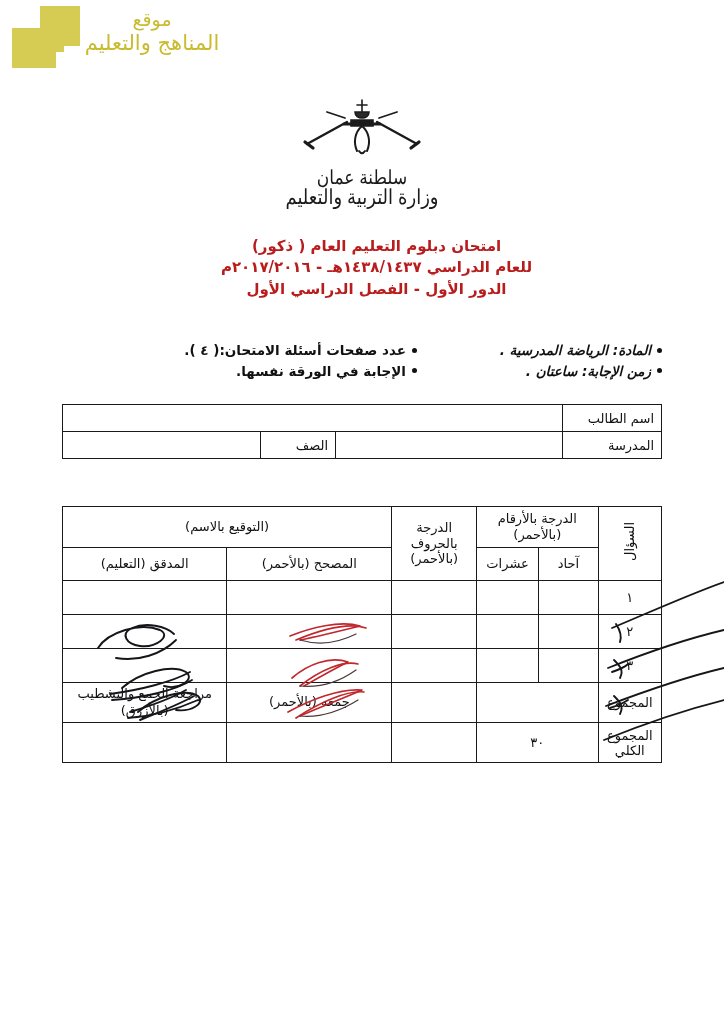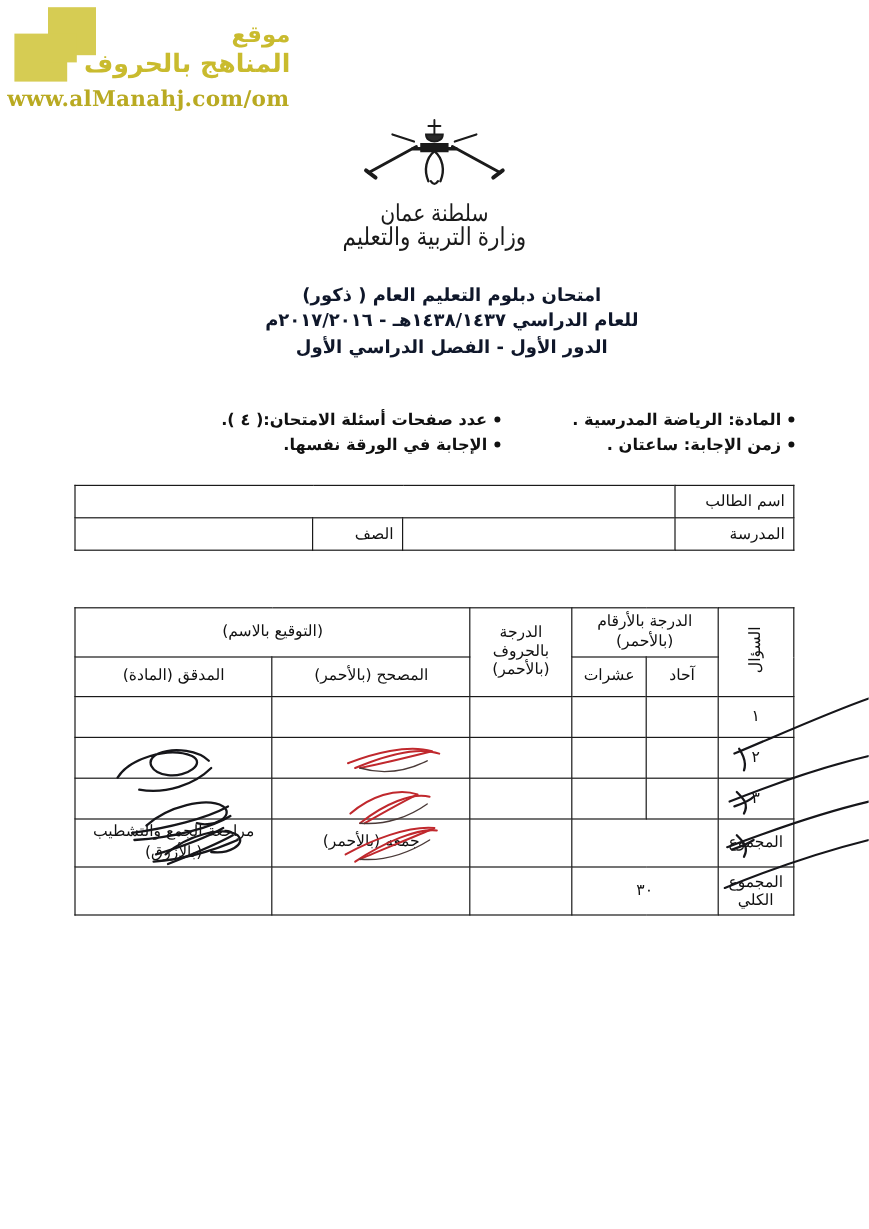--- a/index.html
+++ b/index.html
@@ -13,45 +13,45 @@
     overflow:hidden;
   }
   .page{position:relative;width:724px;height:1024px;}
 
   
   .wm{position:absolute;left:0;top:0;width:300px;height:108px;}
   .wm-logo{position:absolute;left:12px;top:6px;width:68px;height:62px;}
   .wm-logo .sq-a{position:absolute;left:28px;top:0;width:40px;height:40px;background:#d6cc53;}
   .wm-logo .sq-b{position:absolute;left:0;top:22px;width:44px;height:40px;background:#d6cc53;}
   .wm-logo .sq-c{position:absolute;left:28px;top:22px;width:24px;height:24px;background:#d6cc53;}
-  .wm-ar{position:absolute;left:62px;top:18px;width:180px;text-align:right;
-        color:#c9bb2e;font-weight:bold;line-height:1.22;direction:rtl;}
+  .wm-ar{position:absolute;left:62px;top:8px;width:180px;text-align:center;
+        color:#c9bb2e;font-weight:normal;line-height:1.22;direction:rtl;}
   .wm-ar .l1{font-size:19px;}
   .wm-ar .l2{font-size:21px;}
   .wm-url{position:absolute;left:6px;top:72px;width:230px;
         color:#b9aa22;font-family:"DejaVu Serif","Liberation Serif",serif;
         font-weight:bold;font-size:18px;letter-spacing:.2px;direction:ltr;text-align:left;}
 
   
   .crest{position:absolute;left:0;right:0;top:96px;text-align:center;}
   .crest svg{display:block;margin:0 auto;}
   .ministry{position:absolute;left:0;right:0;top:168px;text-align:center;
         font-family:Liberation Sans, sans-serif;color:#1a1a1a;
         line-height:1.12;direction:rtl;}
   .ministry .m1{font-size:17px;letter-spacing:1px;transform:scaleY(1.15);}
   .ministry .m2{font-size:18px;letter-spacing:1px;transform:scaleY(1.15);}
 
   
   .titles{position:absolute;left:0;right:0;top:236px;text-align:center;direction:rtl;}
-  .titles div{font-size:15px;font-weight:bold;line-height:1.42;color:#0f172a;padding-left:29px;}
+  .titles div{font-size:15px;font-weight:bold;line-height:1.42;color:#b91c1c;padding-left:29px;}
 
   
   .info{position:absolute;top:336px;left:62px;right:62px;height:48px;}
   .info .col{position:absolute;top:4px;direction:rtl;}
-  .info .col.right{right:0;text-align:right;}
+  .info .col.right{right:0;text-align:right;font-style:italic;}
   .info .col.left{right:245px;text-align:right;}
   .info .row{font-size:13.5px;font-weight:bold;line-height:1.55;white-space:nowrap;}
   .bullet{display:inline-block;width:5px;height:5px;border-radius:50%;
           background:#111;vertical-align:middle;margin-left:6px;margin-bottom:2px;}
 
   
   table{border-collapse:collapse;direction:rtl;}
   .t-student{position:absolute;top:404px;right:62px;width:600px;padding-left:14px;}
   .t-student td{border:1px solid #1a1a1a;font-size:13px;padding:2px 7px;height:22px;vertical-align:middle;}
   .t-student .lbl{width:84px;text-align:right;font-weight:normal;}
@@ -84,23 +84,22 @@
 <div class="page">
 
   <div class="wm">
     <div class="wm-logo">
       <div class="sq-a"></div>
         <div class="sq-b"></div>
         <div class="sq-c"></div>
     </div>
     <div class="wm-ar">
       <div class="l1">موقع</div>
-      <div class="l2">المناهج بالحروف</div>
-    </div>
-    <div class="wm-url">www.alManahj.com/om</div>
+      <div class="l2">المناهج والتعليم</div>
+    </div>
   </div>
 
   <div class="crest">
     <svg width="150" height="72" viewBox="0 0 150 72" aria-hidden="true">
       <g stroke="#1b1b1b" fill="none" stroke-width="1.6" stroke-linecap="round">
         <path d="M75 4 L75 16"></path>
         <path d="M70 9 L80 9"></path>
         <path d="M68 16 C68 24, 82 24, 82 16 Z" fill="#2a2a2a"></path>
         <path d="M64 24 L86 24 L86 30 L64 30 Z" fill="#1b1b1b"></path>
         <path d="M57 28 L93 28" stroke-width="3"></path>
@@ -169,21 +168,21 @@
         <span class="vert">السؤال</span>
       </td>
       <td class="hdr" colspan="2" style="height:38px">الدرجة بالأرقام (بالأحمر)</td>
       <td class="letters hdr" rowspan="2">الدرجة بالحروف (بالأحمر)</td>
       <td class="hdr" colspan="2" style="height:38px">(التوقيع بالاسم)</td>
     </tr>
     <tr>
       <td class="ones hdr">آحاد</td>
       <td class="tens hdr">عشرات</td>
       <td class="corr hdr">المصحح (بالأحمر)</td>
-      <td class="audit hdr">المدقق (المادة)</td>
+      <td class="audit hdr">المدقق (التعليم)</td>
     </tr>
 
     <tr class="rowq">
       <td class="qnum">١</td>
       <td></td>
       <td></td>
       <td></td>
       <td></td>
       <td></td>
     </tr>

